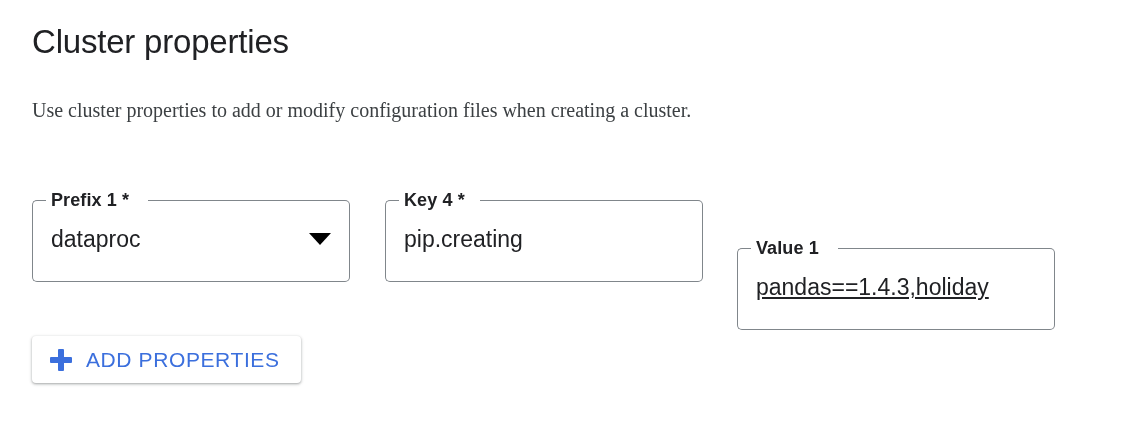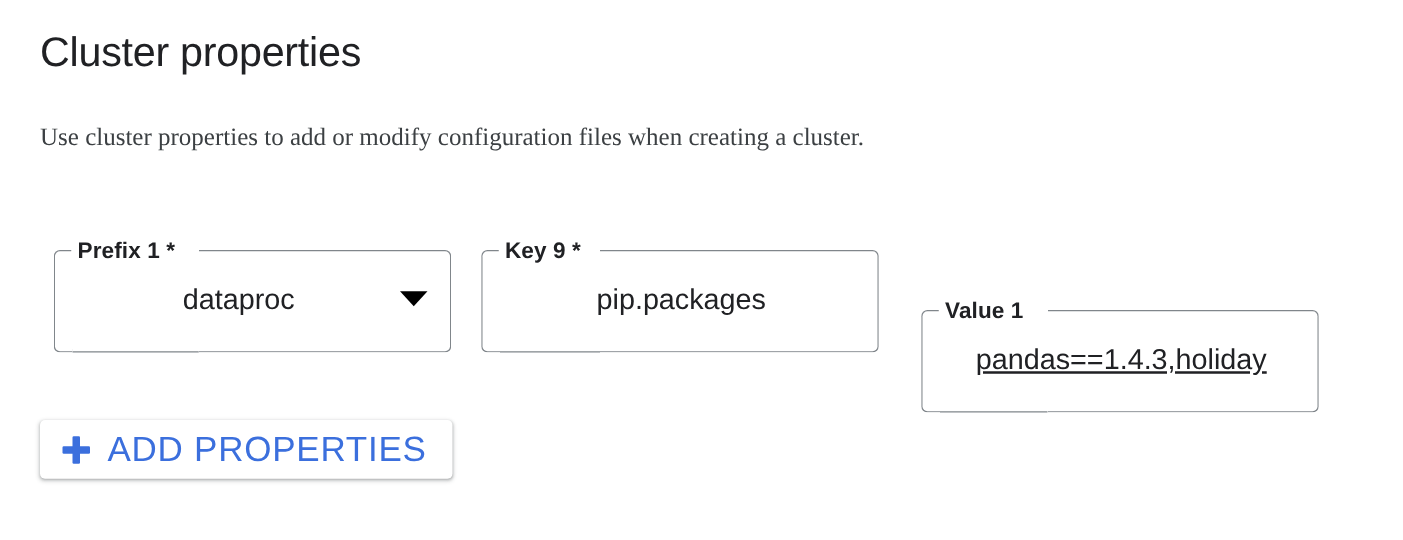--- a/index.html
+++ b/index.html
@@ -56,21 +56,21 @@
     height: 84px;
   }
 
   .field {
     position: absolute;
     top: 0;
     width: 318px;
     height: 82px;
     box-sizing: border-box;
   }
-  .field--prefix { left: 11px; }
+  .field--prefix { left: 0px; }
   .field--key    { left: 353px; }
   .field--value  { left: 705px; margin-top: 48px; }
 
   
   .field-outline {
     position: absolute;
     inset: 0;
     pointer-events: none;
     display: flex;
   }
@@ -123,21 +123,20 @@
 
   .field-value {
     flex: 1 1 auto;
     font-size: 23px;
     line-height: 30px;
     color: #202124;
     white-space: nowrap;
     overflow: hidden;
     
     margin-top: -4px;
-    text-align: center;
   }
 
   .field-value--clipped {
     text-overflow: clip;
     text-decoration: underline;
   }
 
   .select-arrow {
     flex: 0 0 auto;
     width: 0;
@@ -182,21 +181,21 @@
   }
   .plus-icon::before {
     left: 0; right: 0;
     top: 8px; height: 6px;
   }
   .plus-icon::after {
     top: 0; bottom: 0;
     left: 8px; width: 6px;
   }
   .add-button-label {
-    font-size: 28px;
+    font-size: 21px;
     line-height: 24px;
     font-weight: 500;
     letter-spacing: 0.6px;
     color: #3b6fdd;
     white-space: nowrap;
   }
 </style>
 </head>
 <body>
 
@@ -220,23 +219,23 @@
         <div class="select-arrow"></div>
       </div>
     </div>
 
     <div class="field field--key">
       <div class="field-outline">
         <div class="ol-leading"></div>
         <div class="ol-notch" style="width:80px"></div>
         <div class="ol-trailing"></div>
       </div>
-      <div class="field-label">Key 9 *</div>
+      <div class="field-label">Key 4 *</div>
       <div class="field-control">
-        <div class="field-value">pip.packages</div>
+        <div class="field-value">pip.creating</div>
       </div>
     </div>
 
     <div class="field field--value">
       <div class="field-outline">
         <div class="ol-leading"></div>
         <div class="ol-notch" style="width:86px"></div>
         <div class="ol-trailing"></div>
       </div>
       <div class="field-label">Value 1</div>

